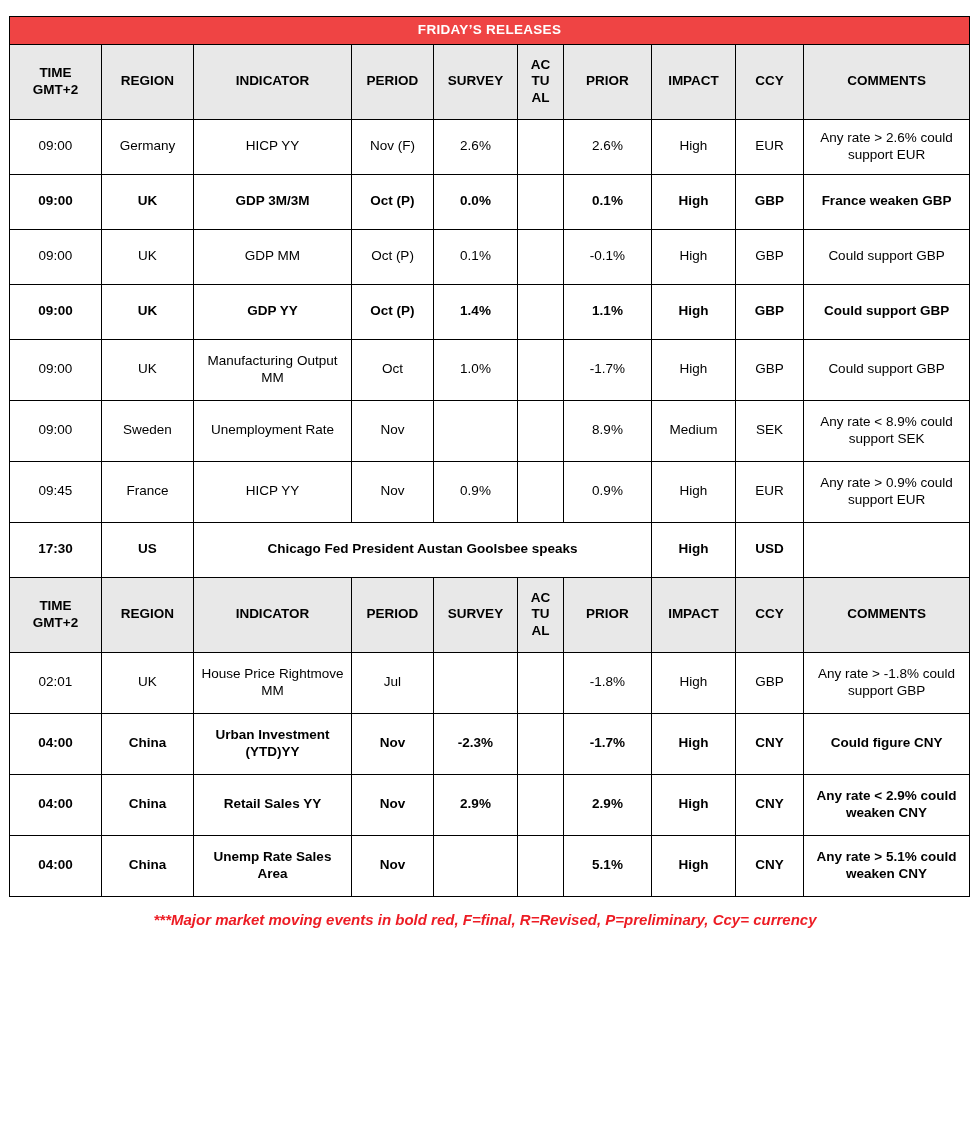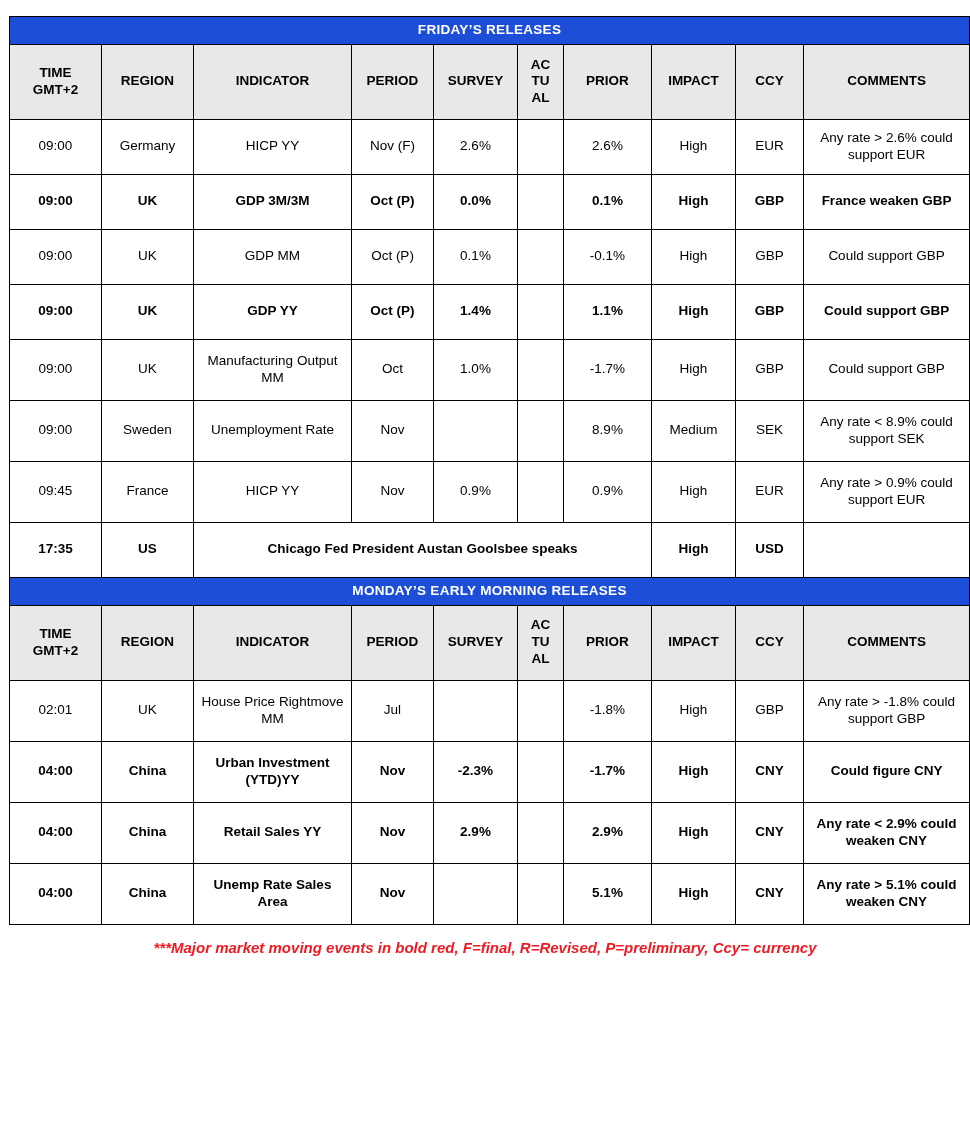--- a/index.html
+++ b/index.html
@@ -26,21 +26,21 @@
   }
   table.econ td, table.econ th {
     border: 1px solid #000000;
     text-align: center;
     vertical-align: middle;
     font-size: 13.5px;
     padding: 5px 3px;
     line-height: 1.25;
   }
   .banner td {
-    background: #1d4ed8;
+    background: #ef4444;
     color: #ffffff;
     font-weight: bold;
     font-size: 18px;
     letter-spacing: 0.3px;
     padding: 8px 4px;
     border: 1px solid #000000;
   }
   .colhead td {
     background: #E8E8E8;
     font-weight: bold;
@@ -200,31 +200,28 @@
         <td></td>
         <td>0.9%</td>
         <td>High</td>
         <td>EUR</td>
         <td>Any rate &gt; 0.9% could support EUR</td>
       </tr>
 
 
 
       <tr class="row bold">
-        <td>17:35</td>
+        <td>17:30</td>
         <td>US</td>
         <td colspan="5">Chicago Fed President Austan Goolsbee speaks</td>
         <td>High</td>
         <td>USD</td>
         <td></td>
       </tr>
 
-      <tr class="banner">
-        <td colspan="10">MONDAY’S EARLY MORNING RELEASES</td>
-      </tr>
 
       <tr class="colhead">
         <td>
           <div>TIME</div>
           <div>GMT+2</div>
         </td>
         <td>REGION</td>
         <td>INDICATOR</td>
         <td>PERIOD</td>
         <td>SURVEY</td>

